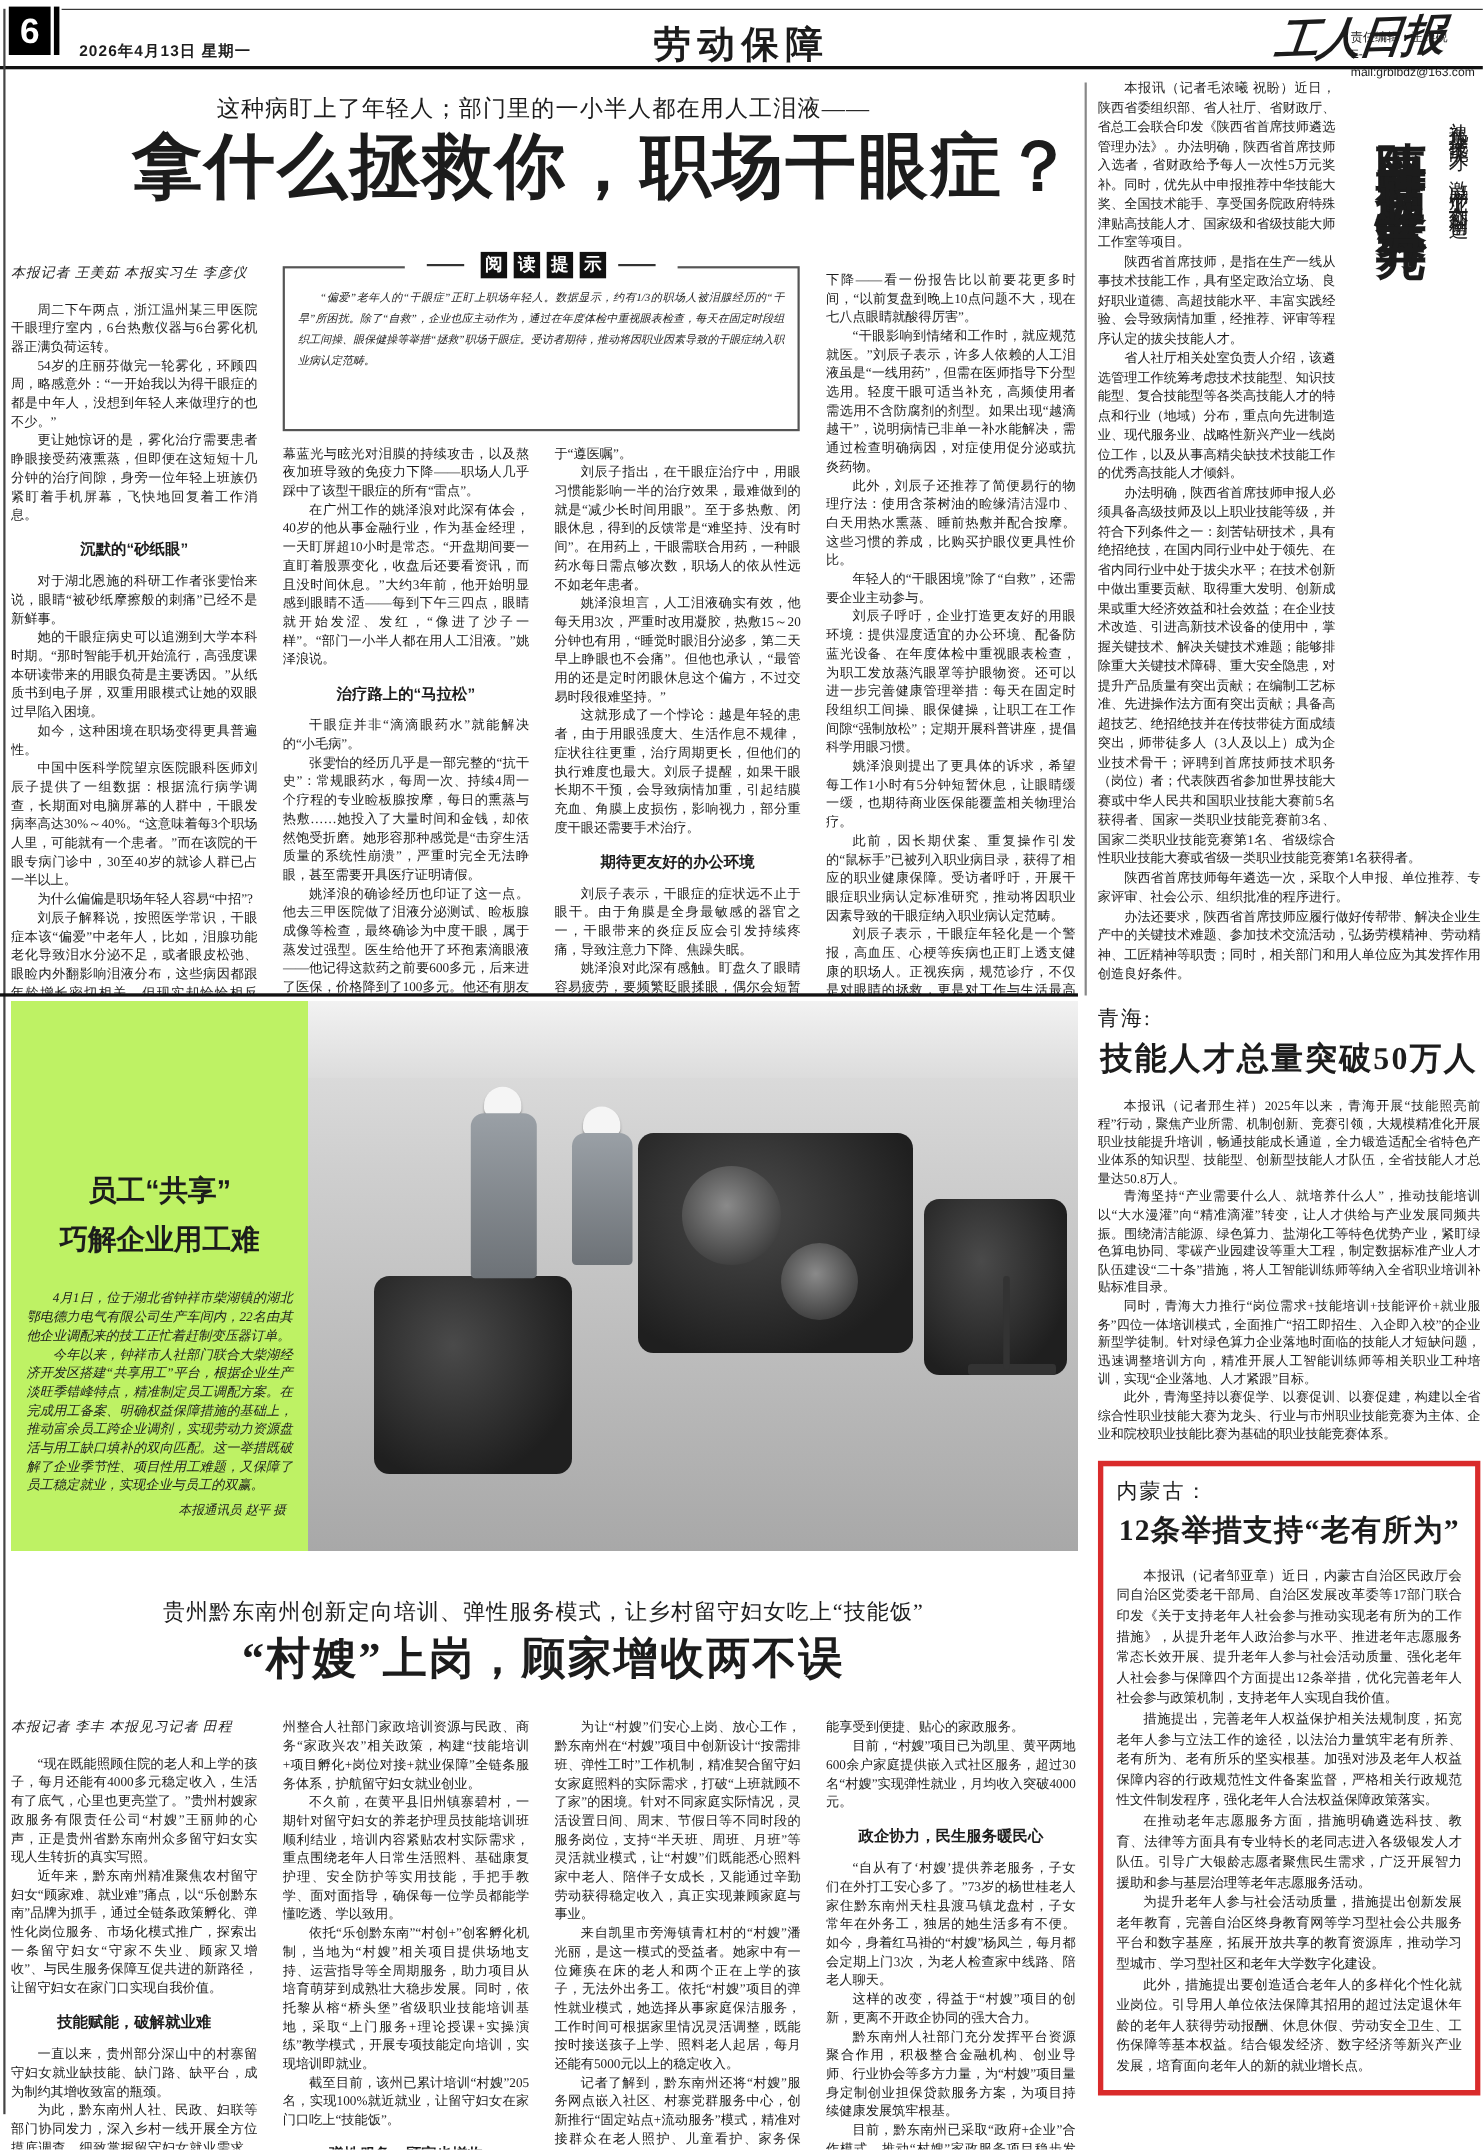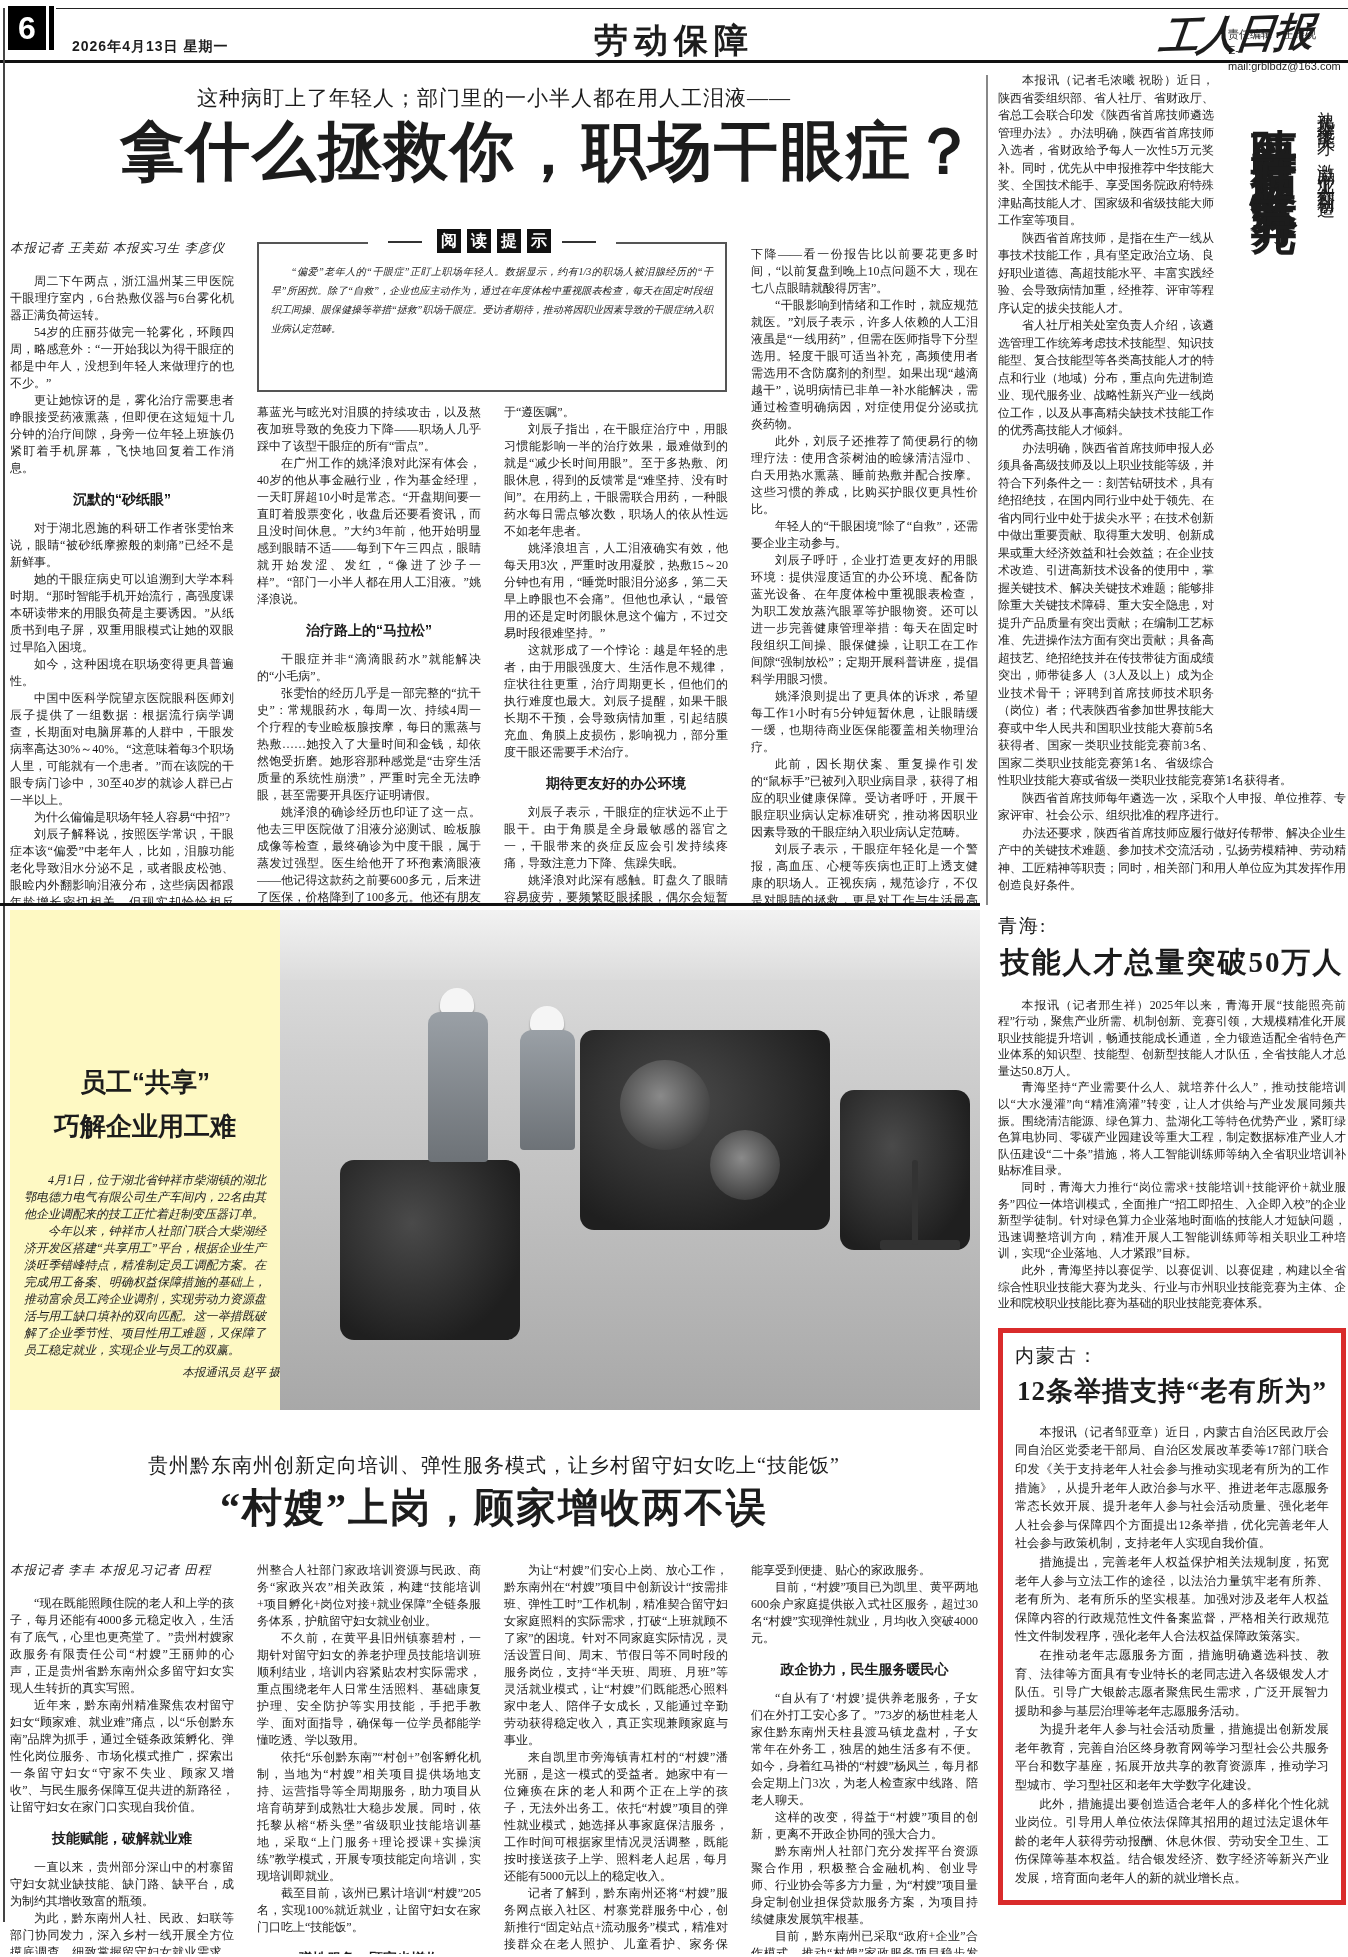--- a/index.html
+++ b/index.html
@@ -50,27 +50,27 @@
       font-family:"Liberation Sans",sans-serif;font-weight:bold;font-size:16px;line-height:24px;
       text-align:center;margin:0 3px}
   .tips-text{padding:18px 12px 8px;font-style:italic;font-size:10px;line-height:19px;
       text-align:justify;text-indent:2em}
 
   
   .midrule{position:absolute;left:0;top:903px;width:980px;height:3px;background:#111}
   .vdivider{position:absolute;left:986px;top:75px;width:2px;height:830px;background:#888}
 
   
-  .photo-panel{position:absolute;left:10px;top:910px;width:270px;height:500px;background:#fef9c3}
+  .photo-panel{position:absolute;left:10px;top:910px;width:270px;height:500px;background:#bef264}
   .photo-title{margin-top:150px;text-align:center;font-family:"Liberation Sans",sans-serif;
       font-weight:bold;font-size:26px;line-height:44px}
   .photo-caption{padding:24px 14px 0;font-style:italic;font-size:11.5px;line-height:18px;
       text-align:justify}
   .photo-caption .b-p{margin:0}
-  .photo-credit{padding:6px 0 0;text-align:right;font-style:italic;font-size:11.5px}
+  .photo-credit{padding:6px 20px 0;text-align:right;font-style:italic;font-size:11.5px}
   .photo{position:absolute;left:280px;top:910px;width:700px;height:500px;overflow:hidden;
       background:linear-gradient(180deg,#e3e3e3 0%,#cfcfcf 30%,#b9b9b9 70%,#a8a8a8 100%)}
   .ph-beam{position:absolute;left:0;top:0;width:100%;height:70px;
       background:linear-gradient(180deg,#f2f2f2,#dcdcdc)}
   .ph-machine{position:absolute;background:radial-gradient(ellipse at 40% 35%,#4a4a4a,#1f1f1f 75%);
       border-radius:14px}
   .ph-coil{position:absolute;background:radial-gradient(circle at 45% 40%,#8a8a8a,#3a3a3a 80%);border-radius:50%}
   .ph-worker-helmet{position:absolute;width:34px;height:26px;background:#f5f5f5;
       border-radius:17px 17px 6px 6px;box-shadow:0 2px 2px rgba(0,0,0,.35)}
   .ph-worker-body{position:absolute;background:linear-gradient(180deg,#9aa0a6,#6d7277);

